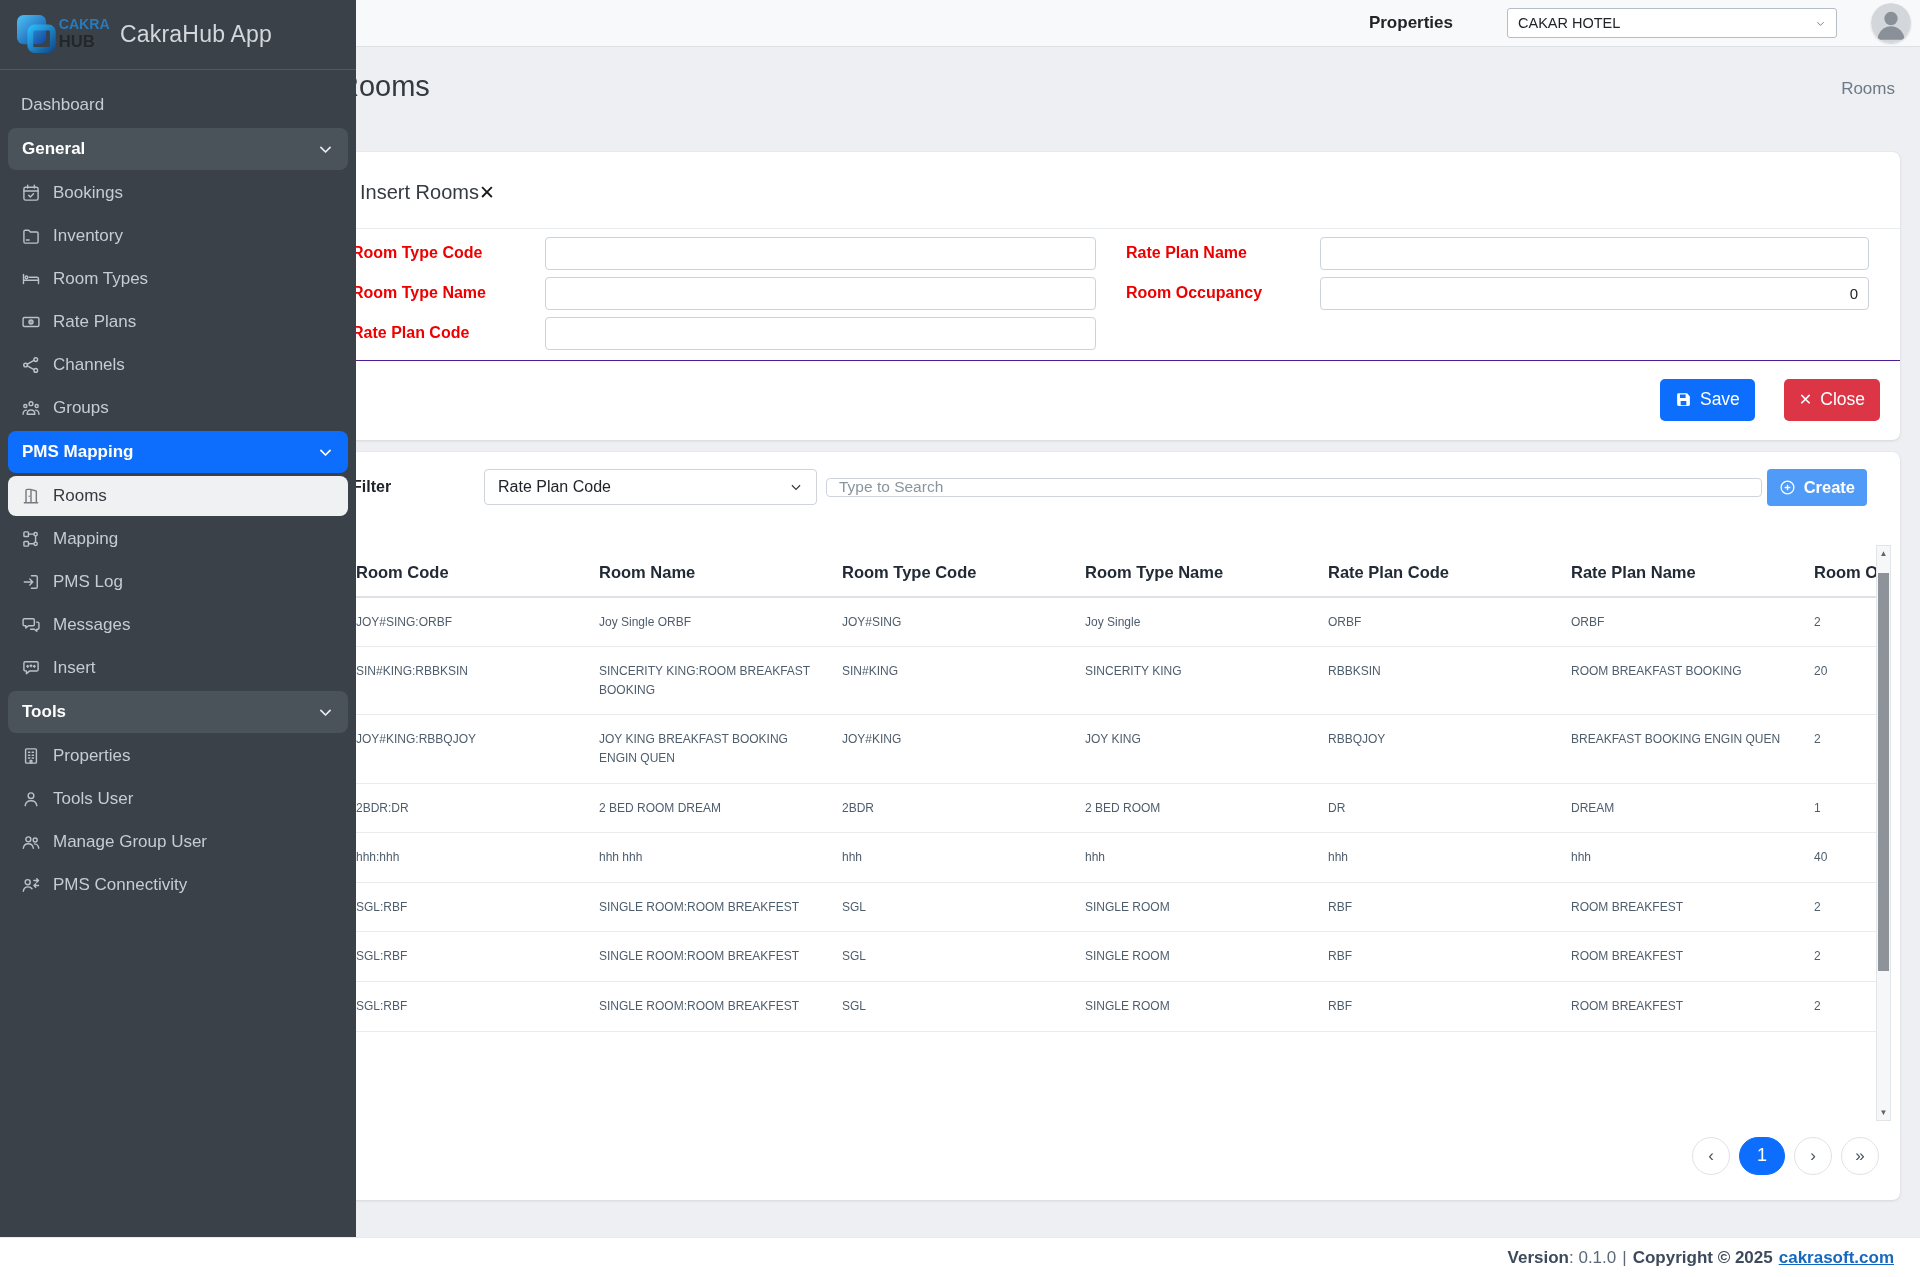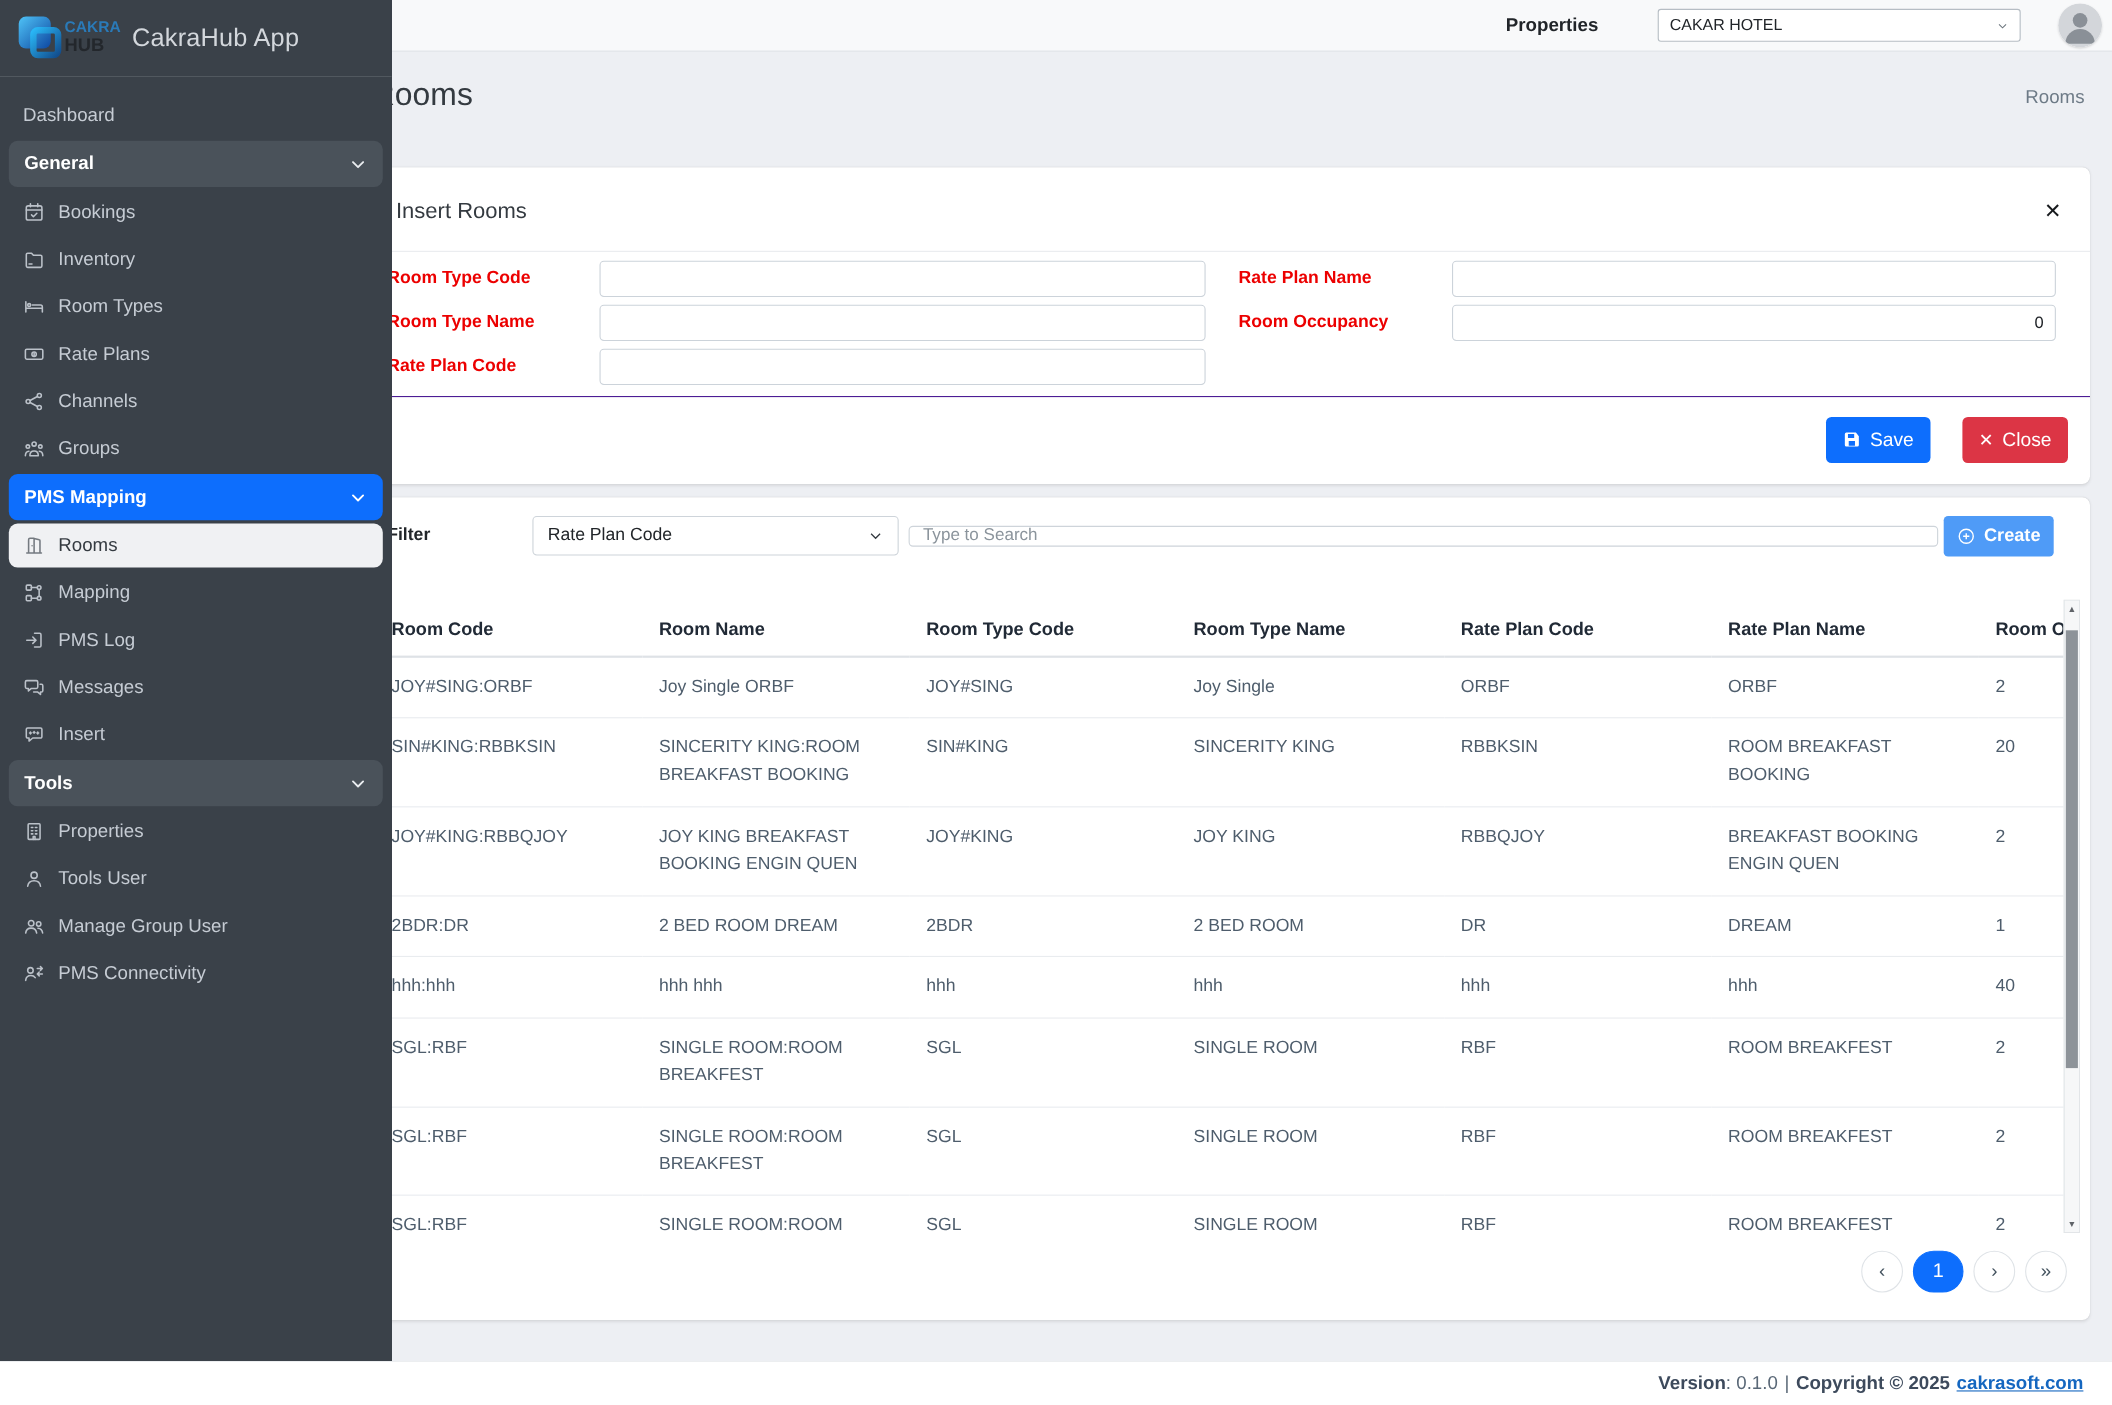--- a/index.html
+++ b/index.html
@@ -61,21 +61,21 @@
   .page-title { font-size:29px; font-weight:500; color:#343a40; line-height:1.3; }
   .breadcrumb { font-size:17px; color:#6d7a86; margin-bottom:7px; }
   
   .content { padding:0 20px 0 9px; }
   .card {
     background:#fff; border-radius:7px;
     box-shadow:0 0 1px rgba(0,0,0,.13), 0 1px 3px rgba(0,0,0,.09);
   }
   .card-insert { margin-top:46px; }
   .card-insert .card-header {
-    display:flex; justify-content:space-between; align-items:center;
+    display:flex; align-items:center;
     padding:29px 26px 24px 36px; border-bottom:1px solid #e9ecef;
   }
   .card-title { font-size:20px; color:#343a40; font-weight:400; }
   .close-x { font-size:19px; font-weight:700; color:#16191c; cursor:pointer; line-height:1; }
   .form-grid {
     display:grid; grid-template-columns:193px 551px 30px 194px 1fr;
     row-gap:7px; align-items:center; padding:8px 31px 10px 28px;
   }
   .form-label { font-size:16px; font-weight:700; color:#ec0000; }
   .form-input {
@@ -116,21 +116,21 @@
   }
   .btn-create svg { width:17px; height:17px; stroke:#fff; fill:none; stroke-width:1.8; }
   .table-wrap { position:relative; margin:39px 9px 0 17px; height:576px; overflow:hidden; padding-right:15px; }
   table.rooms { width:100%; border-collapse:collapse; table-layout:fixed; }
   .rooms th {
     text-align:left; font-size:16.5px; font-weight:700; color:#212a36;
     padding:18px 12px 14px 15px; border-bottom:2px solid #dee2e6;
     white-space:nowrap; overflow:hidden;
   }
   .rooms td {
-    font-size:16px; color:#4e5d6c; padding:15px 12px 15px 15px;
+    font-size:12px; color:#4e5d6c; padding:15px 12px 15px 15px;
     border-bottom:1px solid #e9ecef; vertical-align:top; line-height:1.55;
     overflow:hidden;
   }
   
   .fake-sb {
     position:absolute; right:0; top:0; width:15px; height:100%;
     background:#f6f7f8; border:1px solid #e2e5e8;
   }
   .sb-btn { height:15px; display:flex; align-items:center; justify-content:center;
     font-size:8px; color:#5f6368; cursor:pointer; }

